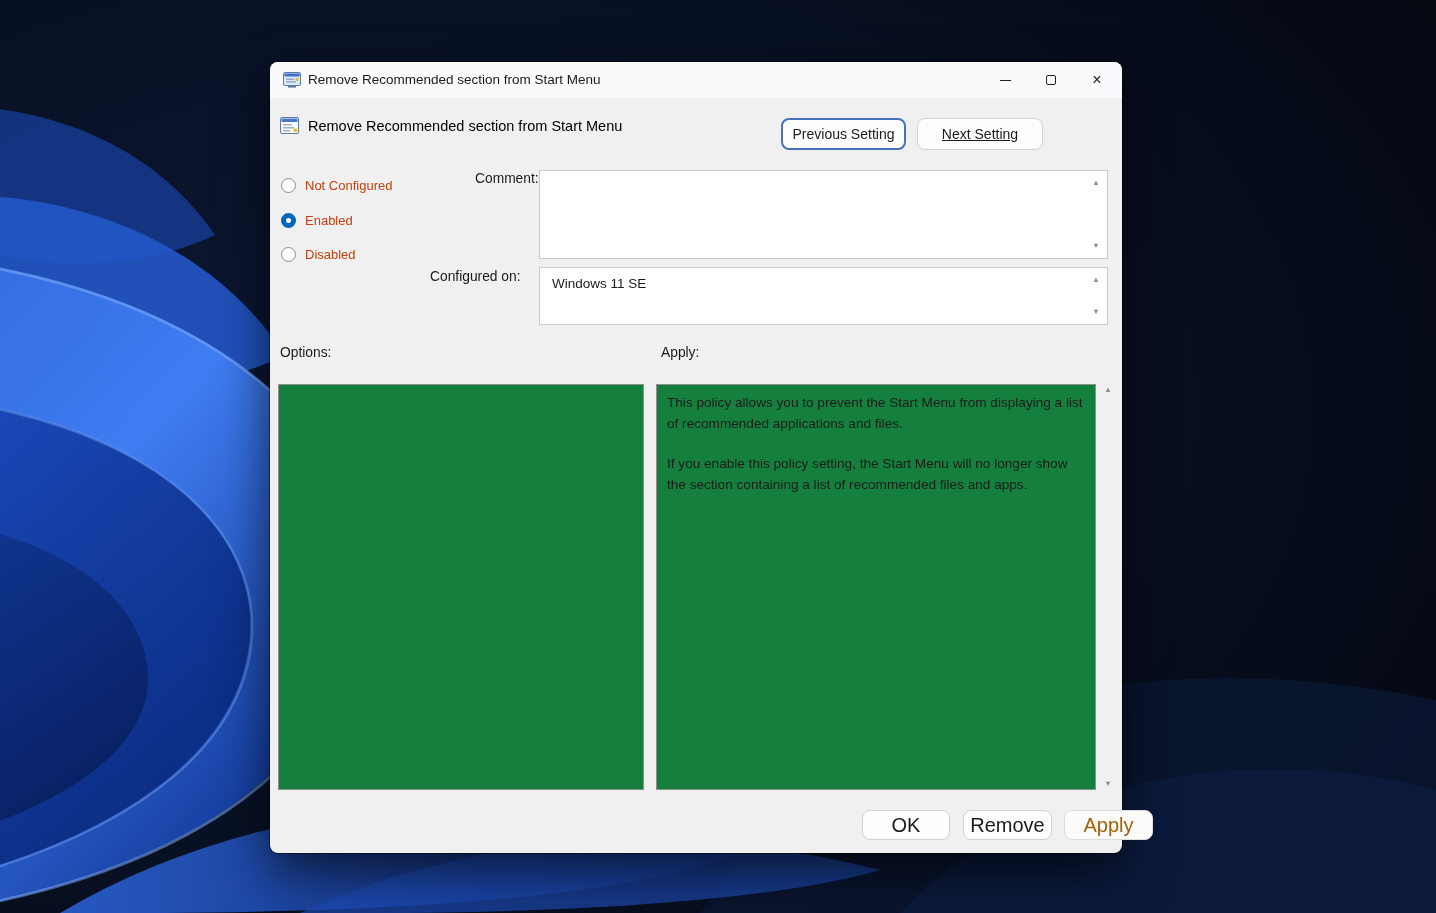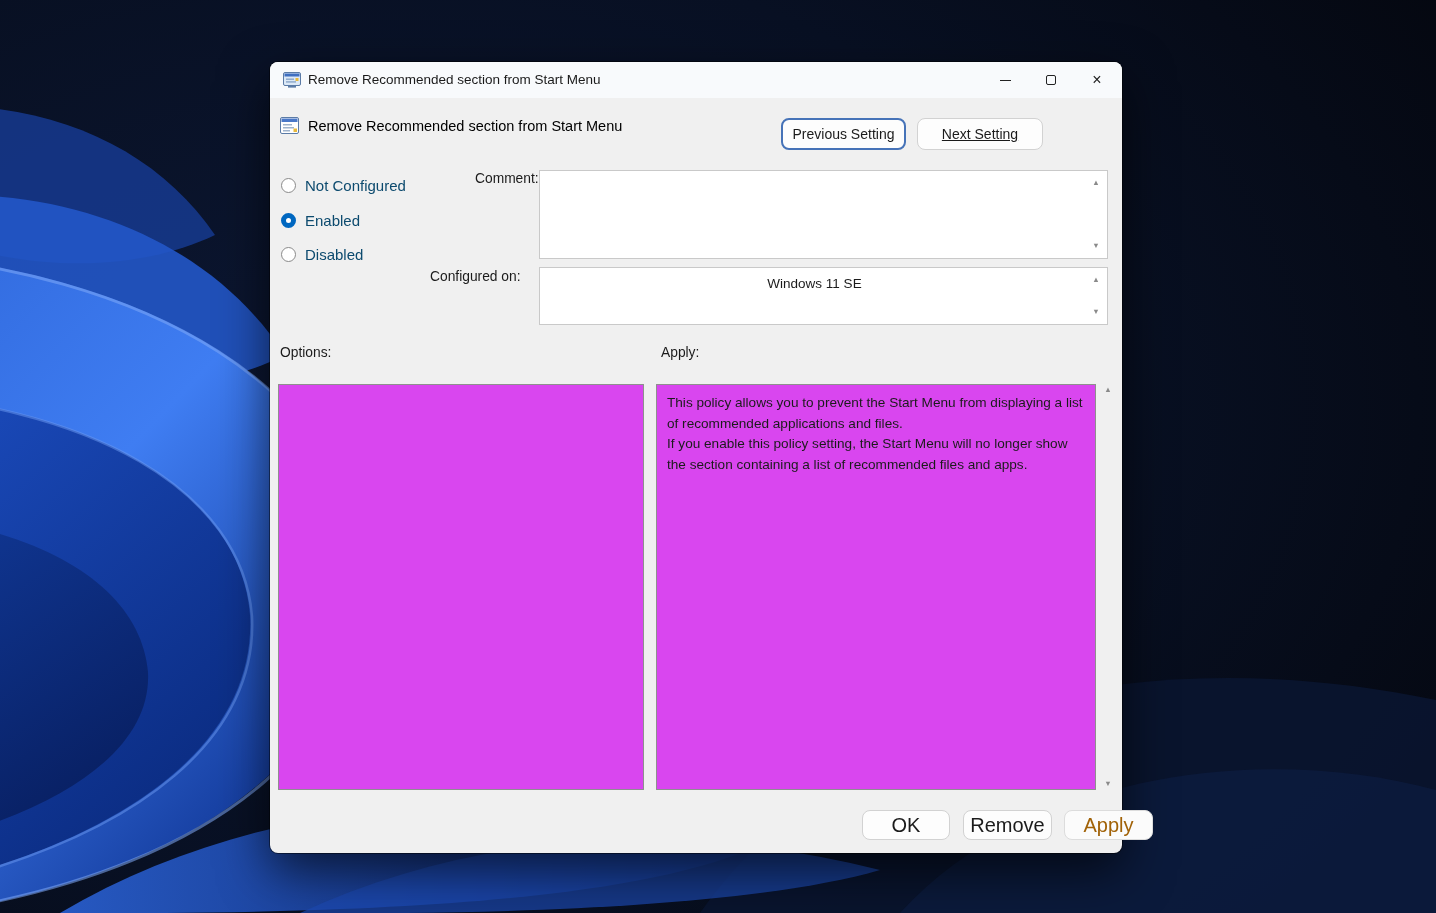--- a/index.html
+++ b/index.html
@@ -47,46 +47,46 @@
     font-family:inherit;
     margin-left:44px;
   }
   .btn-previous{left:467px;top:56px;width:125px;border:2px solid #4673b8;}
   .btn-next{left:603px;top:56px;width:126px;text-decoration:underline;}
 
   
   .radio{position:absolute;left:11px;display:flex;align-items:center;gap:9px;height:20px;cursor:default;}
   .radio .dot{width:15px;height:15px;border-radius:50%;border:1px solid #8a8a8a;background:#fff;flex:0 0 auto;}
   .radio.selected .dot{border:5px solid #0067c0;}
-  .radio .rlabel{font-size:15px;color:#0c4a6e;white-space:nowrap;}
+  .radio .rlabel{font-size:13px;color:#c2410c;white-space:nowrap;}
   .radio-0{top:113px;} .radio-1{top:148px;} .radio-2{top:182px;}
 
   .field-label{position:absolute;font-size:13.8px;color:#1b1b1b;white-space:nowrap;}
 
   
   .textbox{
     position:absolute;background:#fff;border:1px solid #c9c9c9;
     font-size:13.5px;color:#1b1b1b;
   }
   .comment-box{left:269px;top:108px;width:569px;height:89px;}
-  .supported-box{left:269px;top:205px;width:569px;height:58px;padding:8px 30px 8px 12px;text-align:center;}
+  .supported-box{left:269px;top:205px;width:569px;height:58px;padding:8px 30px 8px 12px;}
   .scroll-arrow{
     position:absolute;right:5px;width:12px;height:10px;font-size:7.5px;color:#8a8a8a;
     display:flex;align-items:center;justify-content:center;line-height:1;cursor:default;
   }
   .arrow-top{top:7px;} .arrow-bottom{bottom:7px;}
 
   
   .panel{
-    position:absolute;background:#d946ef;border:1px solid #8f8f8f;
+    position:absolute;background:#15803d;border:1px solid #8f8f8f;
   }
   .options-panel{left:8px;top:322px;width:366px;height:406px;}
   .help-panel{left:386px;top:322px;width:440px;height:406px;padding:8px 10px 8px 10px;}
   .help-panel p{margin:0;font-size:13.6px;line-height:20.5px;color:#1b1b1b;}
-  .help-panel p + p{}
+  .help-panel p + p{margin-top:20px;}
   .help-scrollbar{position:absolute;left:830px;top:322px;width:16px;height:406px;}
   .help-scrollbar .scroll-arrow{right:2px;}
   .help-scrollbar .arrow-top{top:1px;}
   .help-scrollbar .arrow-bottom{bottom:1px;}
 
   
   .btn-footer{height:30px;font-size:20px;text-align:right;}
   .btn-ok{left:548px;top:748px;width:88px;}
   .btn-cancel{left:649px;top:748px;width:89px;}
   .btn-apply{left:750px;top:748px;width:89px;}

